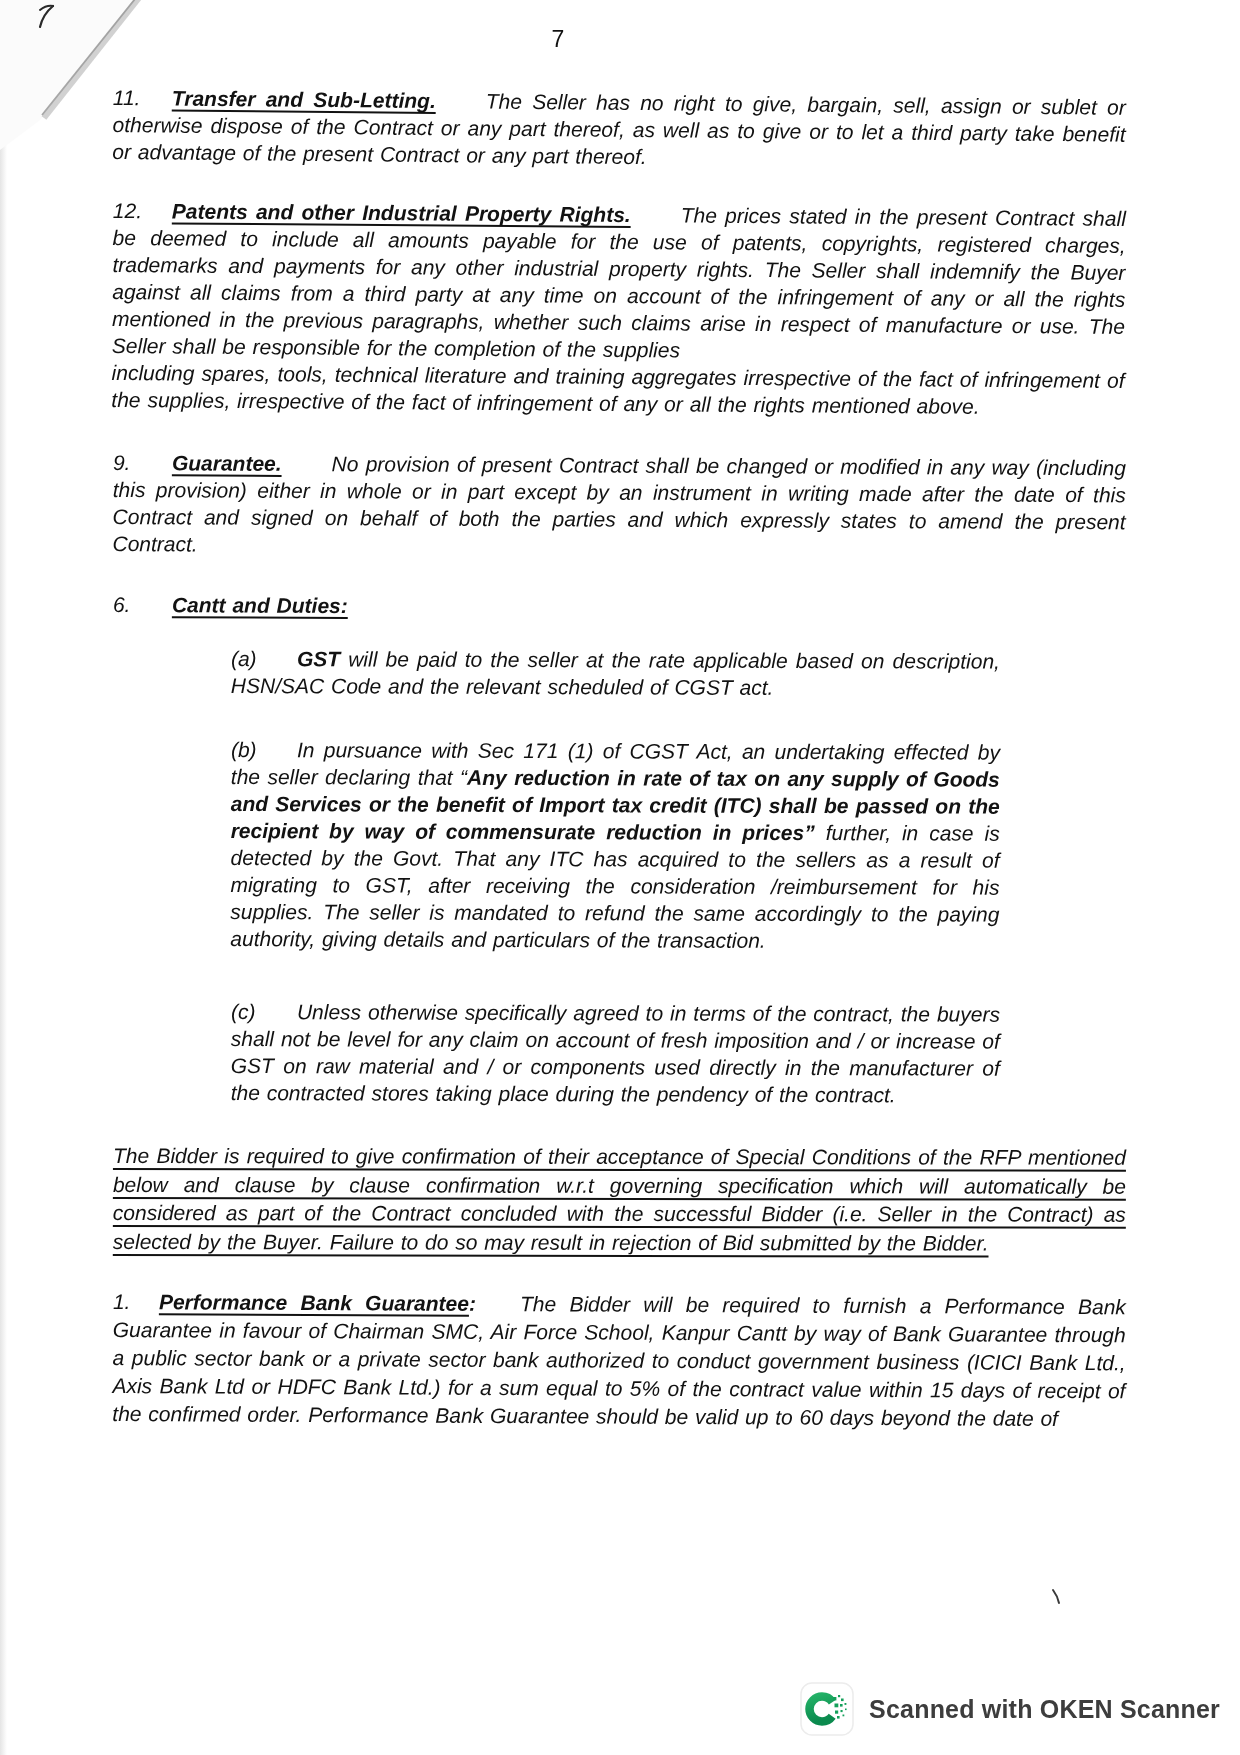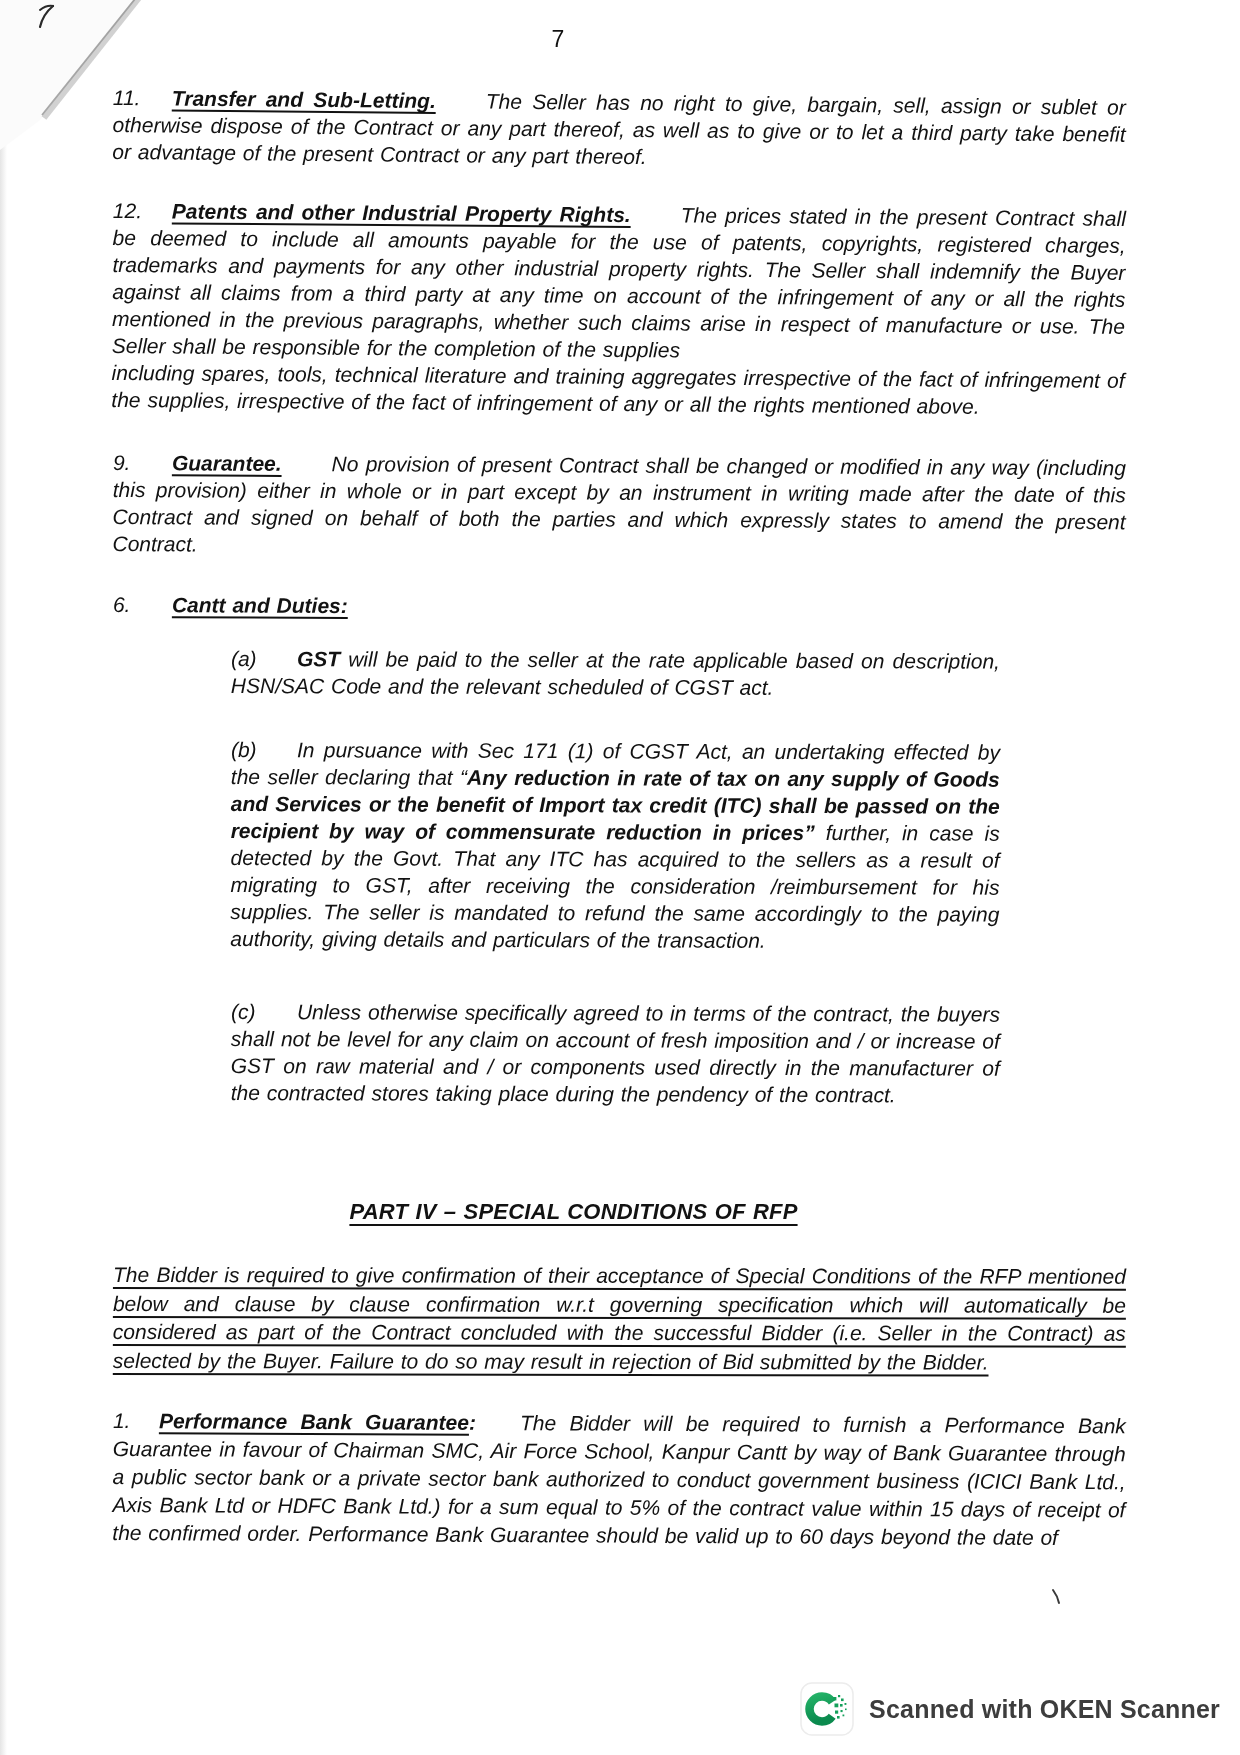--- a/index.html
+++ b/index.html
@@ -86,23 +86,20 @@
     </div>
 
     <div class="para sub sub-b">
       <span class="slabel">(b)</span><span><span>In pursuance with Sec 171 (1) of CGST Act, an undertaking effected by the seller declaring that “</span><span class="b">Any reduction in rate of tax on any supply of Goods and Services or the benefit of Import tax credit (ITC) shall be passed on the recipient by way of commensurate reduction in prices”</span><span> further, in case is detected by the Govt. That any ITC has acquired to the sellers as a result of migrating to GST, after receiving the consideration /reimbursement for his supplies. The seller is mandated to refund the same accordingly to the paying authority, giving details and particulars of the transaction.</span></span>
     </div>
 
     <div class="para sub sub-c">
       <span class="slabel">(c)</span><span><span>Unless otherwise specifically agreed to in terms of the contract, the buyers shall not be level for any claim on account of fresh imposition and / or increase of GST on raw material and / or components used directly in the manufacturer of the contracted stores taking place during the pendency of the contract.</span></span>
     </div>
 
-    <div class="para part4">
-      <span class="title">PART IV – SPECIAL CONDITIONS OF RFP</span>
-    </div>
 
     <div class="para intro">
       <span>The Bidder is required to give confirmation of their acceptance of Special Conditions of the RFP mentioned below and clause by clause confirmation w.r.t governing specification which will automatically be considered as part of the Contract concluded with the successful Bidder (i.e. Seller in the Contract) as selected by the Buyer. Failure to do so may result in rejection of Bid submitted by the Bidder.</span>
     </div>
 
     <div class="para c1">
       <span class="cnum">1.</span><span class="chead"><span class="u">Performance Bank Guarantee</span><span>:</span></span><span>The Bidder will be required to furnish a Performance Bank Guarantee in favour of Chairman SMC, Air Force School, Kanpur Cantt by way of Bank Guarantee through a public sector bank or a private sector bank authorized to conduct government business (ICICI Bank Ltd., Axis Bank Ltd or HDFC Bank Ltd.) for a sum equal to 5% of the contract value within 15 days of receipt of the confirmed order. Performance Bank Guarantee should be valid up to 60 days beyond the date of</span>
     </div>
 
   </div>

